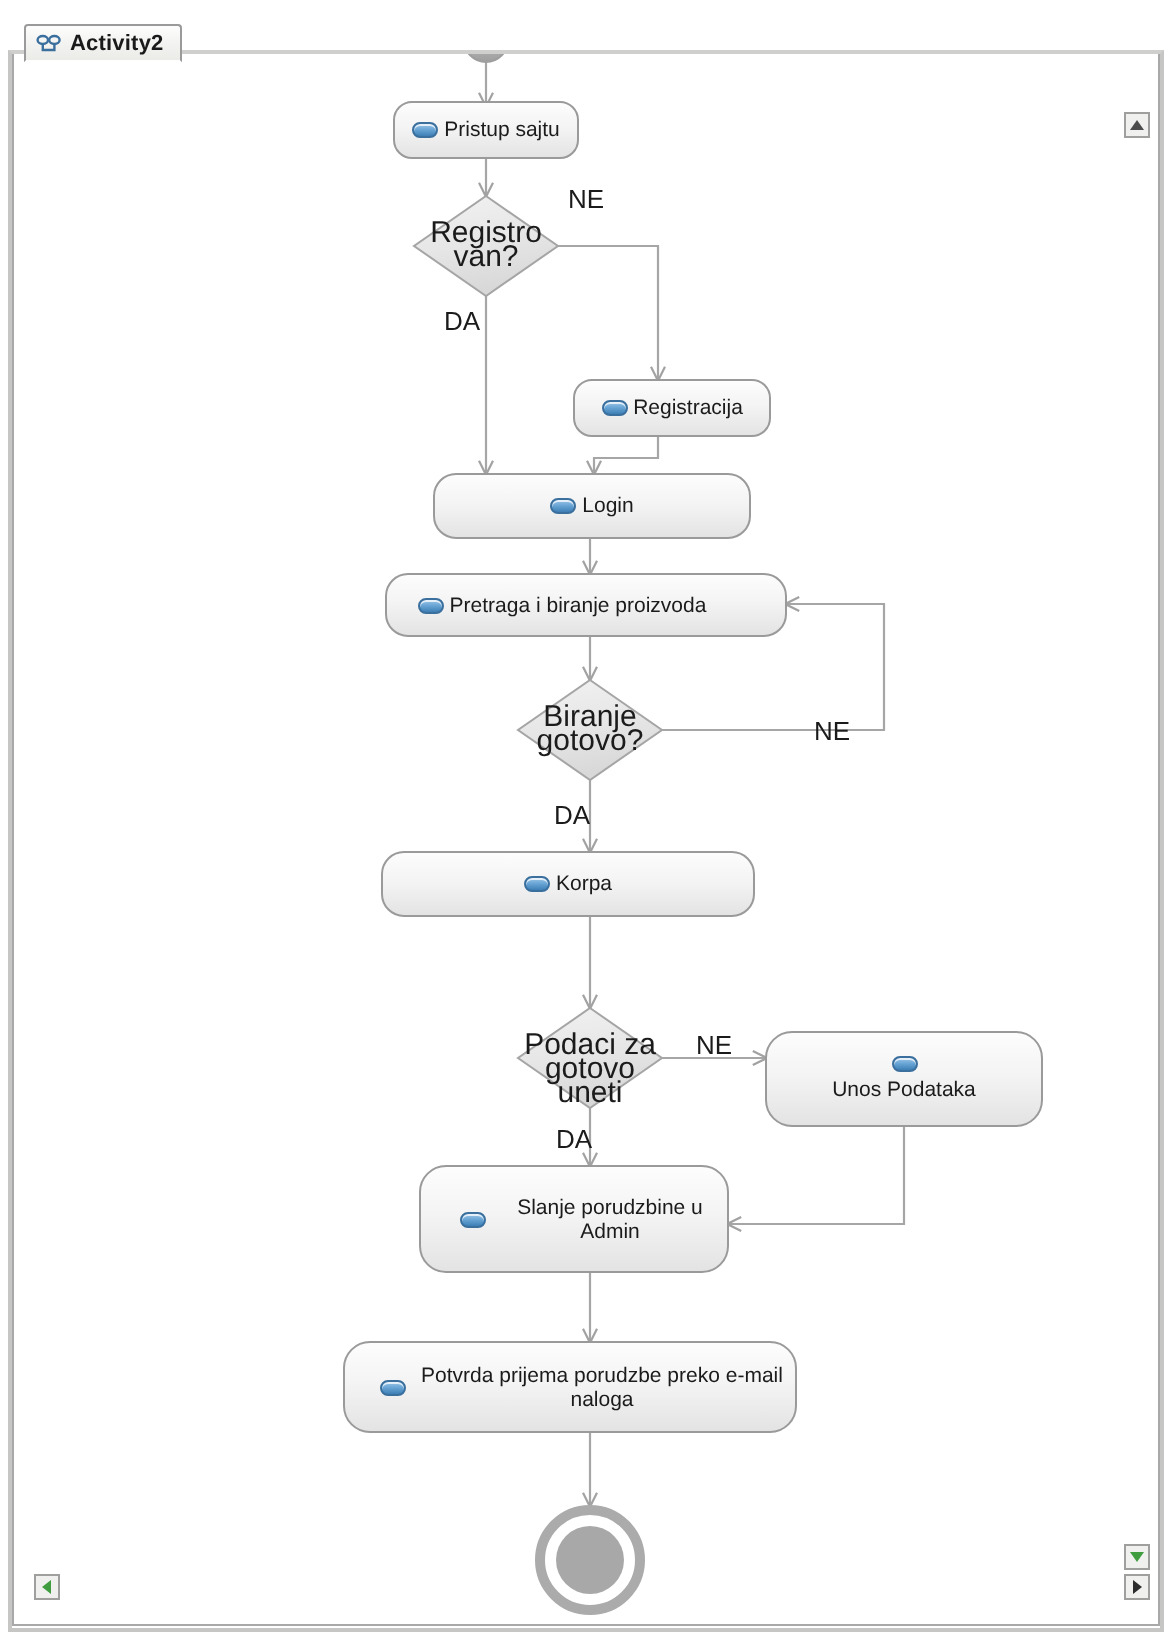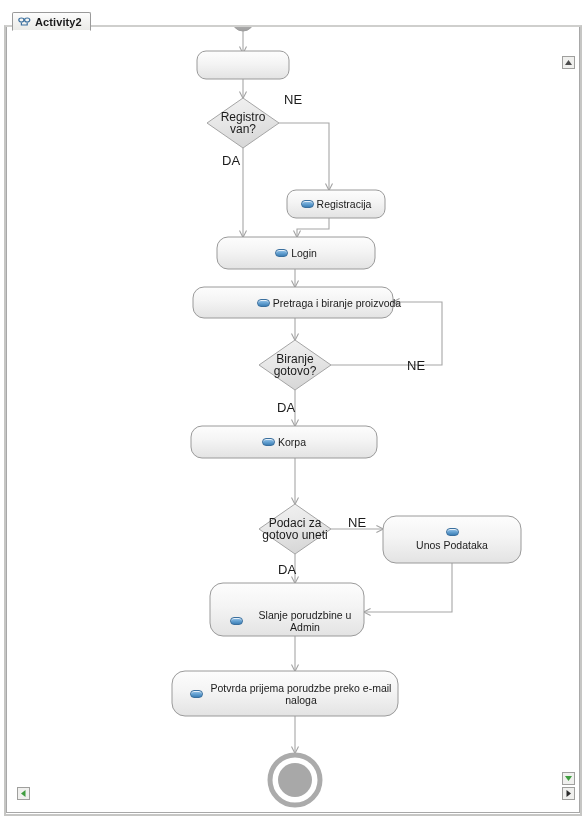--- a/index.html
+++ b/index.html
@@ -133,21 +133,21 @@
     background: linear-gradient(to bottom, #9ec6e8 0%, #6aa6d6 45%, #3d7fb5 100%);
     border: 1px solid #3a6f9e;
     box-shadow: inset 0 1px 0 rgba(255,255,255,.75);
     box-sizing: border-box;
     position: relative;
     top: 0px;
   }
 
   .dec-label {
     position: absolute;
-    font-size: 12px;
+    font-size: 15px;
     color: #1b1b1b;
     text-align: center;
     line-height: 12px;
     pointer-events: none;
   }
 
   .edge-label {
     position: absolute;
     font-size: 13px;
     color: #1b1b1b;
@@ -277,47 +277,51 @@
         <g>
           <rect x="165" y="645" width="226" height="45" rx="13" ry="13" fill="url(#gNode)" stroke="#9a9a9a" stroke-width="1"></rect>
         </g>
 
         <g>
           <circle cx="288" cy="754" r="25" fill="none" stroke="#ababab" stroke-width="5"></circle>
           <circle cx="288" cy="754" r="17" fill="#a8a8a8"></circle>
         </g>
       </svg>
 
+      <div class="node-label" style="left:190px; top:25px; width:92px; height:28px;">
+        <span class="act-icon"></span>
+        <span class="txt">Pristup sajtu</span>
+      </div>
 
       <div class="node-label" style="left:280px; top:164px; width:98px; height:28px;">
         <span class="act-icon"></span>
         <span class="txt">Registracija</span>
       </div>
 
       <div class="node-label" style="left:210px; top:211px; width:158px; height:32px;">
         <span class="act-icon"></span>
         <span class="txt">Login</span>
       </div>
 
-      <div class="node-label" style="left:186px; top:261px; width:176px; height:31px;margin-left:48px;">
+      <div class="node-label" style="left:186px; top:261px; width:176px; height:31px;">
         <span class="act-icon"></span>
         <span class="txt">Pretraga i biranje proizvoda</span>
       </div>
 
       <div class="node-label" style="left:184px; top:400px; width:186px; height:32px;">
         <span class="act-icon"></span>
         <span class="txt">Korpa</span>
       </div>
 
       <div class="node-label" style="left:376px; top:490px; width:138px; height:47px;flex-direction:column;">
         <span class="act-icon"></span>
         <span class="txt">Unos Podataka</span>
       </div>
 
-      <div class="node-label wrap" style="left:213px; top:557px; width:134px; height:53px; padding:11px 10px;">
+      <div class="node-label wrap" style="left:213px; top:557px; width:134px; height:53px; padding:0 10px;">
         <span class="act-icon"></span>
         <span class="txt">Slanje porudzbine u Admin</span>
       </div>
 
       <div class="node-label wrap" style="left:175px; top:645px; width:206px; height:45px; padding:0 8px;">
         <span class="act-icon"></span>
         <span class="txt">Potvrda prijema porudzbe preko e-mail naloga</span>
       </div>
 
       <div class="dec-label" style="left:204px; top:85px; width:64px;">

